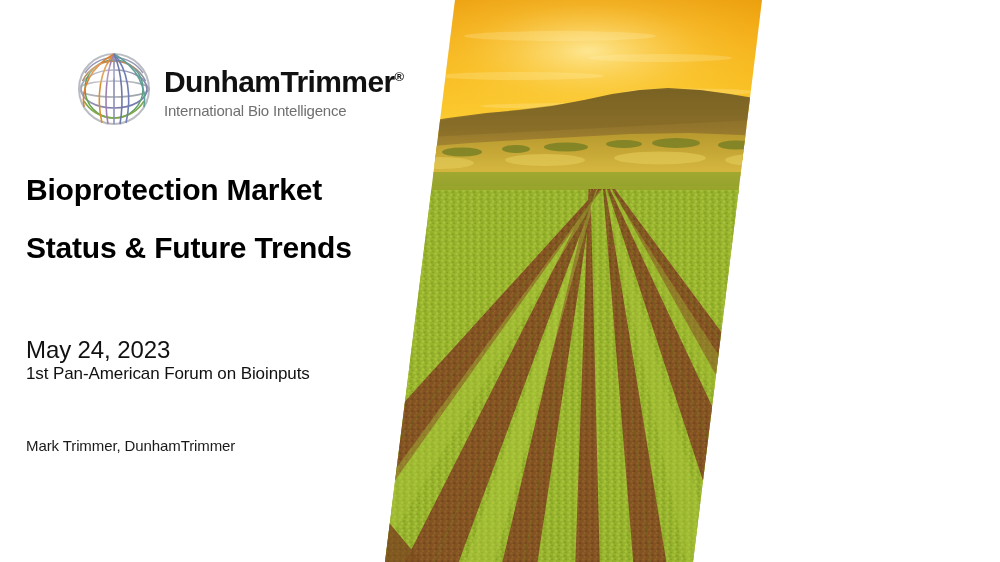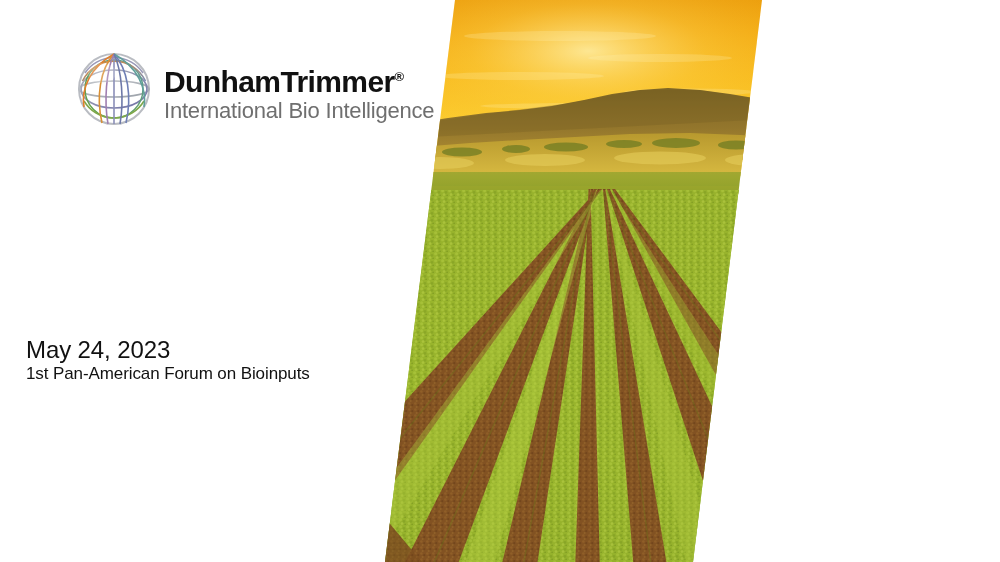--- a/index.html
+++ b/index.html
@@ -59,27 +59,26 @@
     white-space: nowrap;
   }
   .logo-name .reg {
     font-size: 13px;
     vertical-align: super;
     font-weight: bold;
     letter-spacing: 0;
   }
   .logo-tagline {
     font-family: "Liberation Sans", sans-serif;
-    font-size: 22px;
+    font-size: 15px;
     line-height: 21px;
     color: #6f6f6f;
     letter-spacing: -0.2px;
     white-space: nowrap;
     margin-top: 1px;
-    text-align: right;
   }
 
   
   .title-block {
     position: absolute;
     left: 26px;
     top: 161px;
     width: 400px;
   }
   .title-line {
@@ -341,24 +340,27 @@
           <ellipse cx="32" cy="28" rx="14" ry="10" fill="#ffffff" opacity="0.20"></ellipse>
         </svg>
       </span>
       <span class="logo-wordmark">
         <span class="logo-name"><span>DunhamTrimmer</span><span class="reg">®</span></span>
         <span class="logo-tagline">International Bio Intelligence</span>
       </span>
     </div>
 
     <div class="title-block">
+      <div class="title-line">Bioprotection Market</div>
+      <div class="title-line">Status &amp; Future Trends</div>
     </div>
 
     <div class="date-line">May 24, 2023</div>
 
     <div class="event-line">1st Pan-American Forum on Bioinputs</div>
 
     <div class="presenter-block">
+      <div class="presenter-line">Mark Trimmer, DunhamTrimmer</div>
     </div>
 
   </div>
 
 </div>
 
 </body></html>

